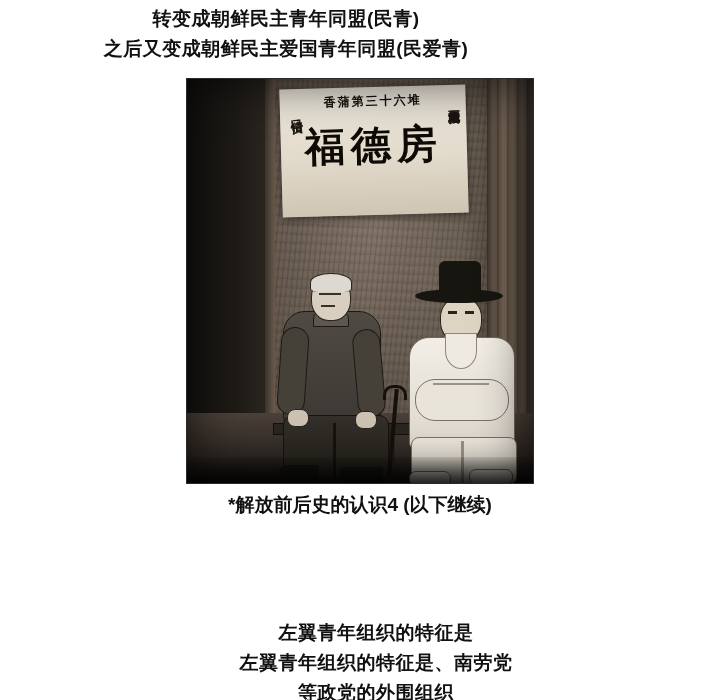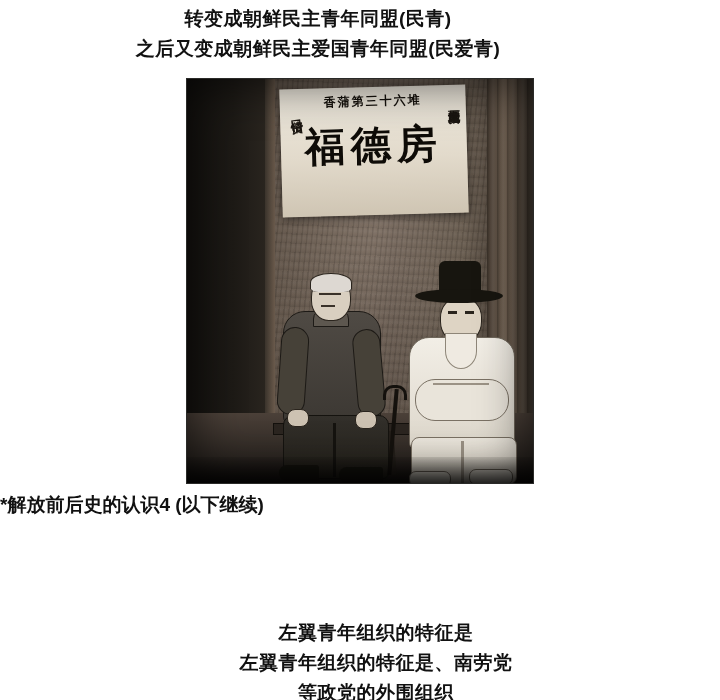--- a/index.html
+++ b/index.html
@@ -25,21 +25,20 @@
     font-size: 19px;
     line-height: 30px;
     font-weight: 600;
     letter-spacing: 0.5px;
   }
   .top-caption {
     position: absolute;
     top: 4px;
     left: 0;
     width: 572px;
-    margin-left: 32px;
   }
   .panel-wrap {
     position: absolute;
     top: 78px;
     left: 186px;
     width: 348px;
     height: 406px;
   }
   .panel {
     position: relative;
@@ -340,20 +339,21 @@
   .panel-vignette {
     position: absolute; inset: 0;
     box-shadow: inset 0 0 52px rgba(0,0,0,0.75);
     pointer-events: none;
   }
   .img-caption {
     position: absolute;
     top: 492px;
     left: 0;
     width: 720px;
+    text-align: center;
     font-size: 19px;
     color: #111111;
     font-weight: 600;
   }
   .bottom-caption {
     position: absolute;
     top: 618px;
     left: 0;
     width: 720px;
     padding-left: 16px;

